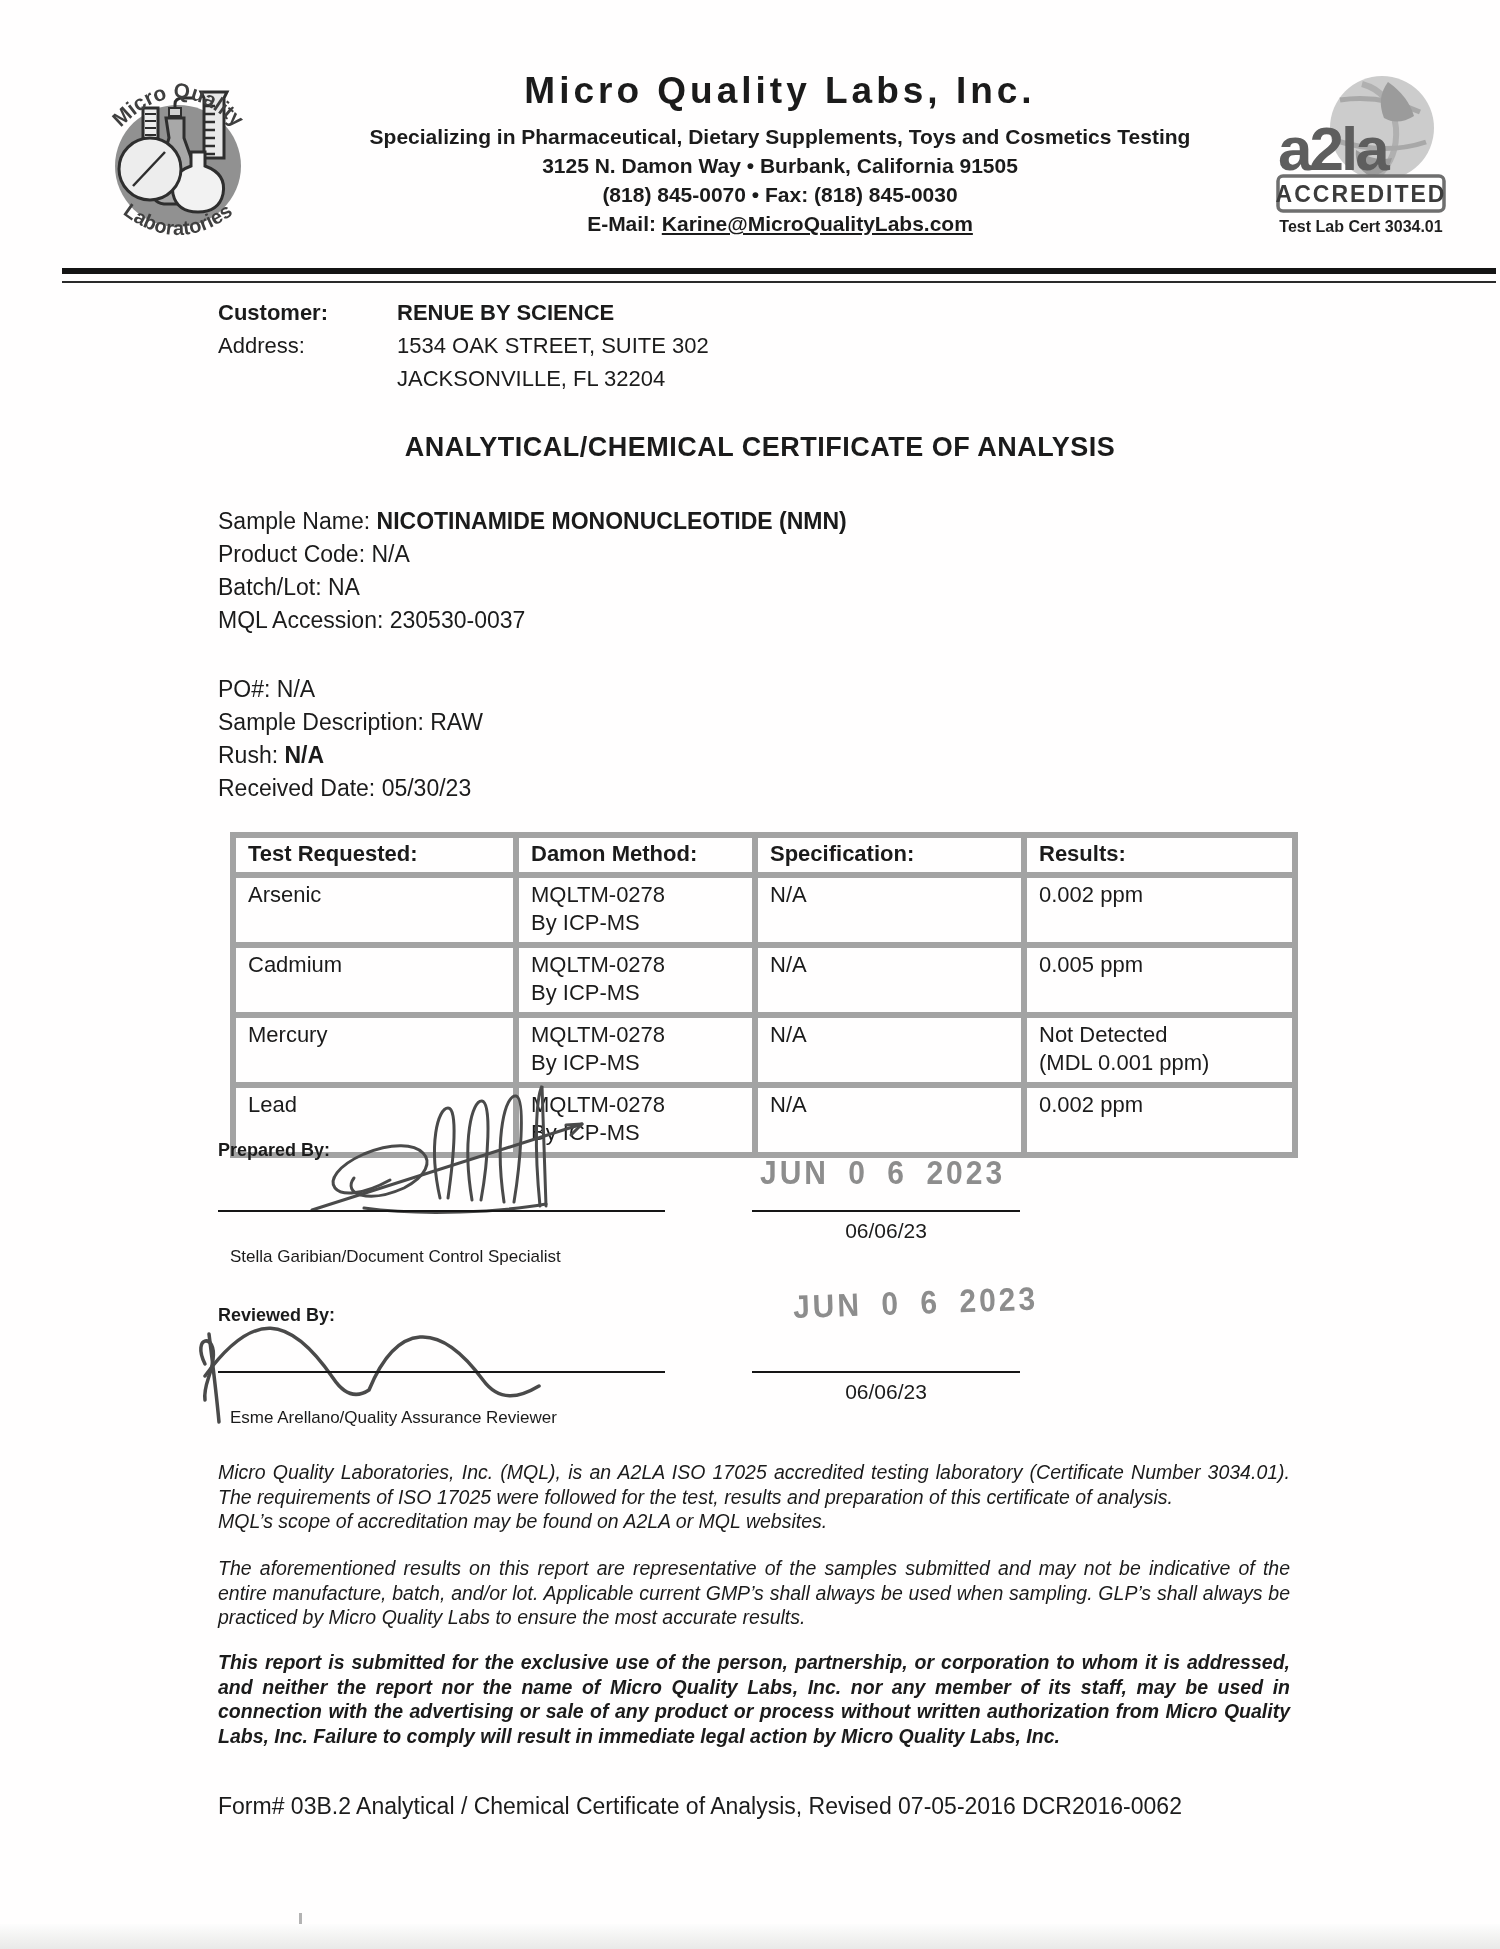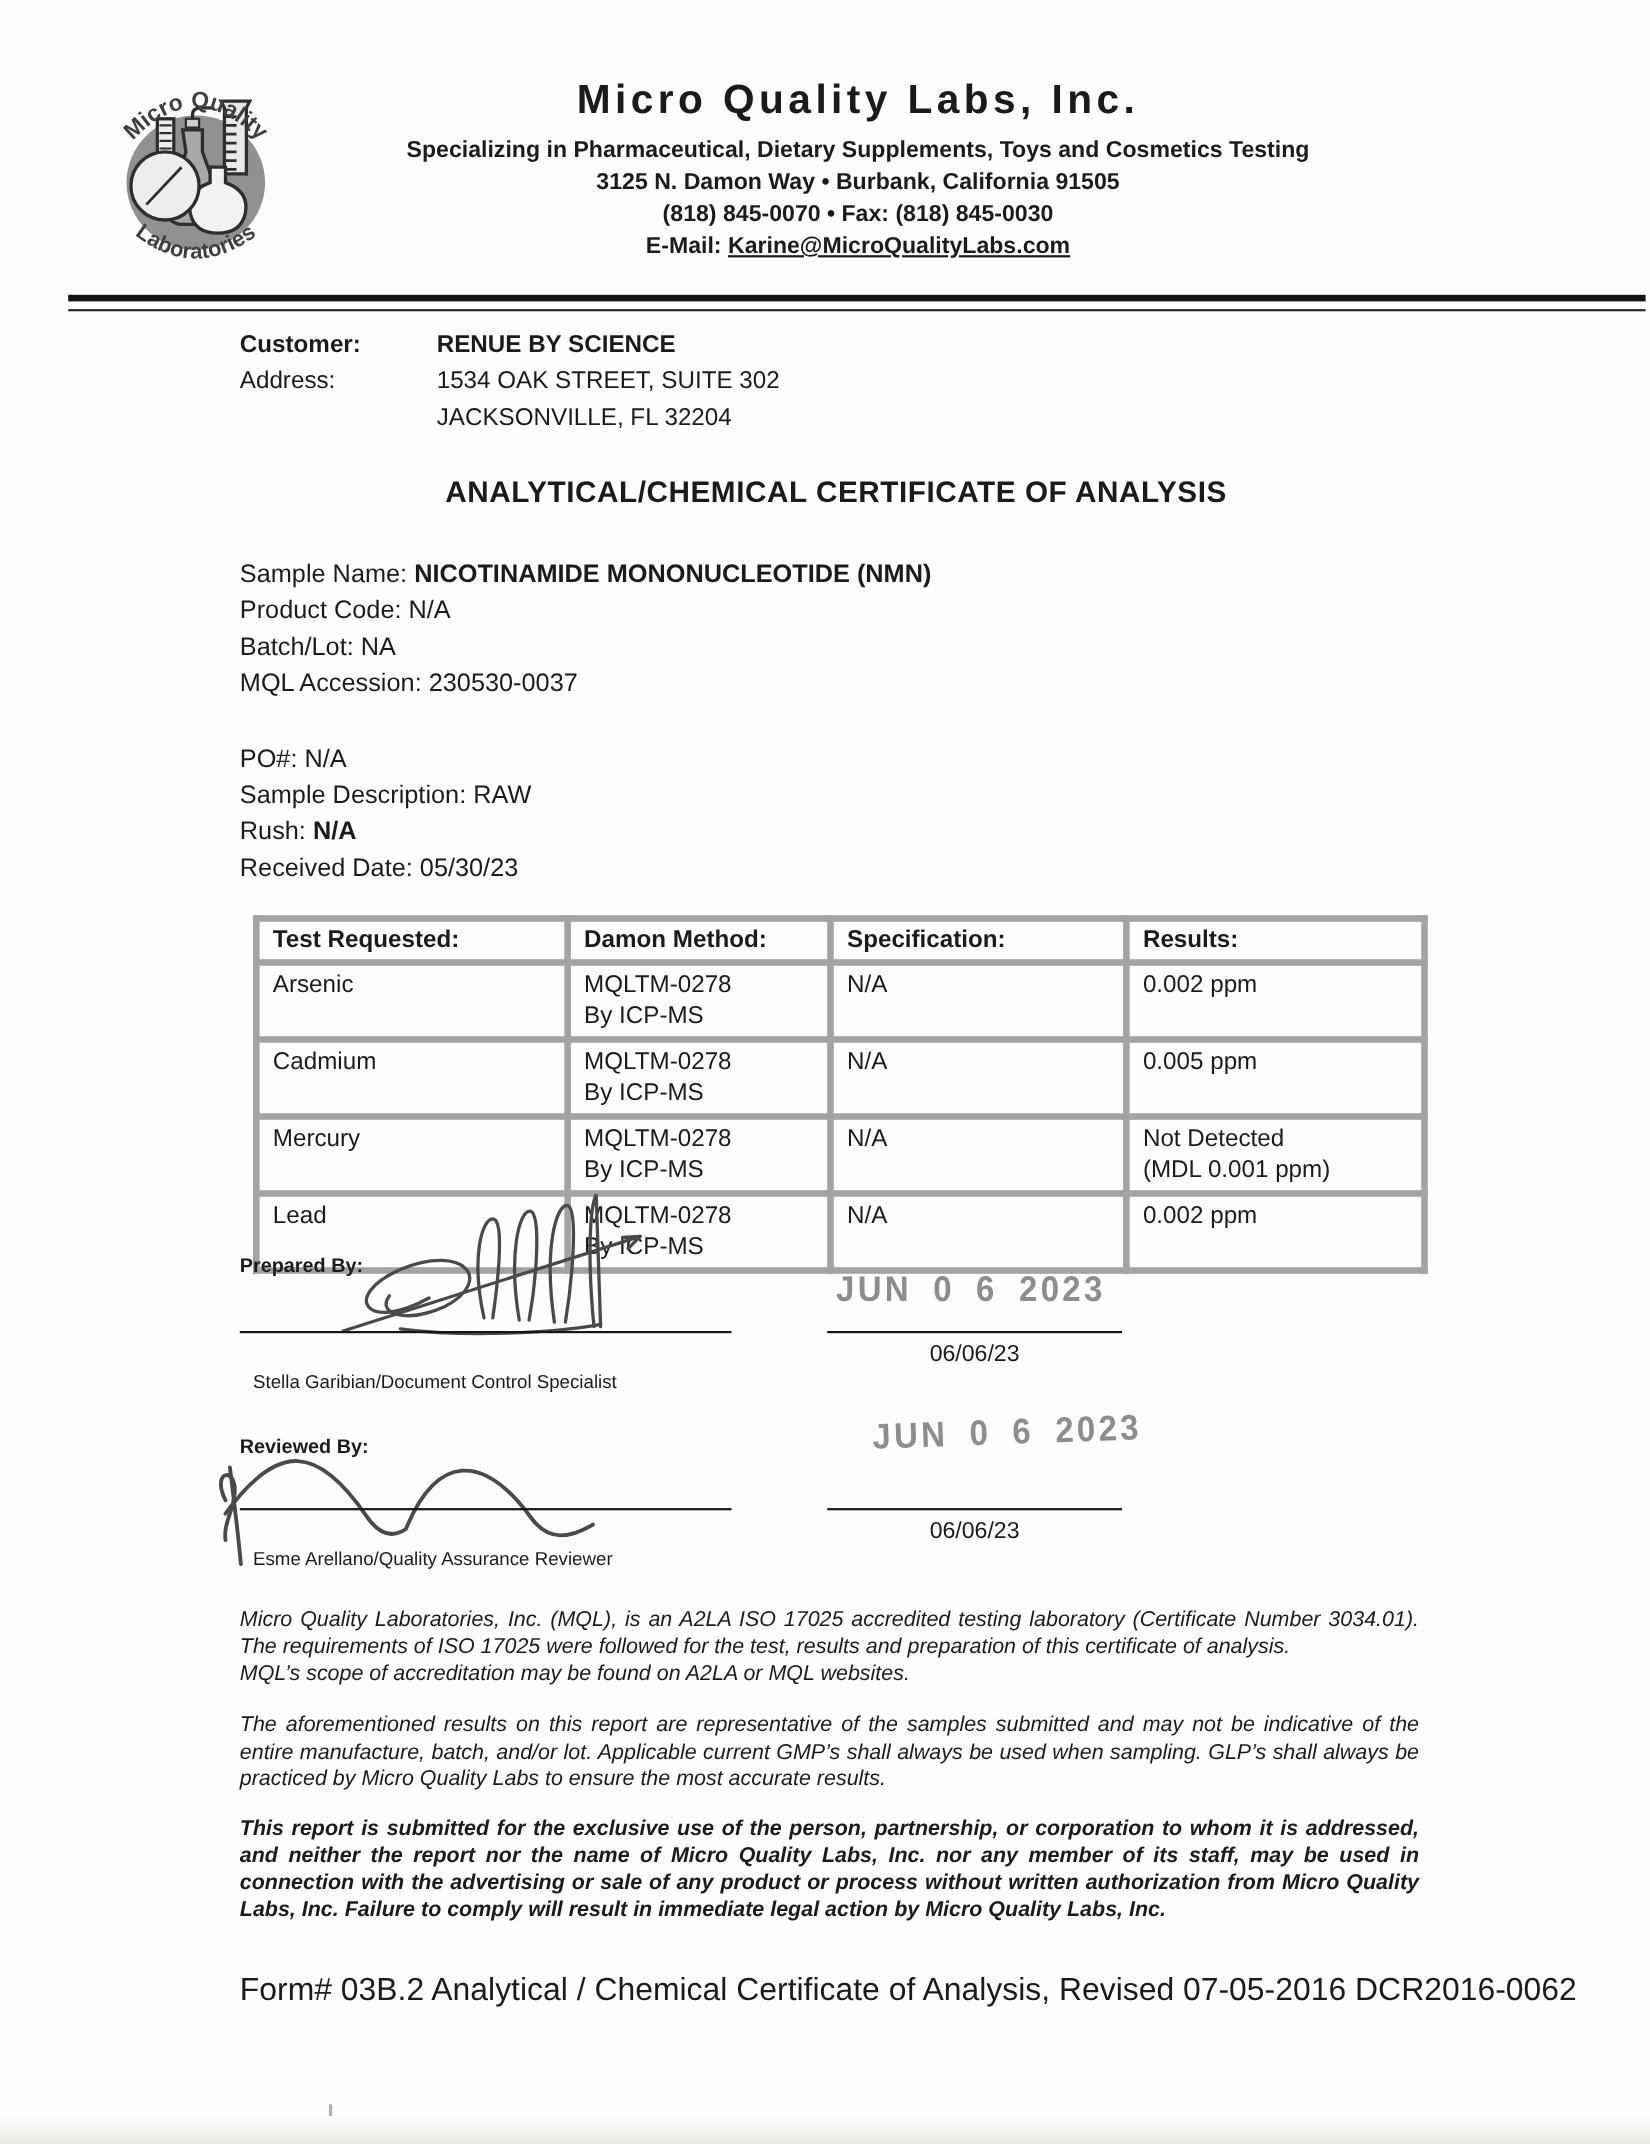--- a/index.html
+++ b/index.html
@@ -48,21 +48,21 @@
     font-size:30px; font-weight:bold; color:#8d8d8d; letter-spacing:3px; word-spacing:8px;
     transform:scaleY(1.08); white-space:nowrap;
   }
   .date-center { width:268px; text-align:center; font-size:21px; }
 
   
   .para { left:218px; width:1072px; font-size:19.5px; line-height:24.5px; font-style:italic; text-align:justify; }
   .para .plain-line { text-align:left; }
   .p3 { font-weight:bold; }
 
-  .form-line { left:218px; top:1793px; font-size:29px; }
+  .form-line { left:218px; top:1793px; font-size:23px; }
 
   .artifact-dash { left:299px; top:1913px; width:3px; height:11px; background:#9a9a9a; opacity:0.75; }
   .bottom-band { left:0px; top:1924px; width:1500px; height:25px;
     background:linear-gradient(to bottom, #fdfdfd 0%, #f1f1f0 60%, #e9e9e8 100%); }
 </style>
 </head>
 <body>
 
 <div class="page">
 
@@ -113,20 +113,34 @@
   <div class="abs header-center">
     <div class="company">Micro Quality Labs, Inc.</div>
     <div class="header-sub">
       <div>Specializing in Pharmaceutical, Dietary Supplements, Toys and Cosmetics Testing</div>
       <div>3125 N. Damon Way • Burbank, California 91505</div>
       <div>(818) 845-0070 • Fax: (818) 845-0030</div>
       <div><span>E-Mail: </span><span class="email-link">Karine@MicroQualityLabs.com</span></div>
     </div>
   </div>
 
+  <div class="abs a2la-logo">
+    <svg width="182" height="168" viewBox="0 0 182 168">
+      <circle cx="112" cy="58" r="52" fill="#cccccc"></circle>
+      <path d="M 92,14 q 30,8 34,44 q 2,30 -18,48" fill="none" stroke="#b0b0b0" stroke-width="6"></path>
+      <path d="M 70,30 q 40,-6 80,12" fill="none" stroke="#a8a8a8" stroke-width="5"></path>
+      <path d="M 64,70 q 50,16 92,2" fill="none" stroke="#a8a8a8" stroke-width="5"></path>
+      <path d="M 118,12 q 20,14 26,34 q -16,10 -30,2 q -8,-20 4,-36 Z" fill="#9b9b9b"></path>
+      <path d="M 86,80 q 18,12 36,8 q -4,16 -22,18 q -16,-8 -14,-26 Z" fill="#9b9b9b"></path>
+      <text x="8" y="100" font-family="Liberation Sans, sans-serif" font-size="62" font-weight="bold" letter-spacing="-3" fill="#5e5e5e">a2la</text>
+      <rect x="8" y="106" width="166" height="35" rx="5" fill="#ffffff" stroke="#6f6f6f" stroke-width="3.5"></rect>
+      <text x="91" y="132" text-anchor="middle" font-family="Liberation Sans, sans-serif" font-size="23" font-weight="bold" letter-spacing="2" fill="#3c3c3c">ACCREDITED</text>
+      <text x="91" y="162" text-anchor="middle" font-family="Liberation Sans, sans-serif" font-size="16" font-weight="bold" fill="#1f1f1f">Test Lab Cert 3034.01</text>
+    </svg>
+  </div>
 
   <div class="abs rule-thick"></div>
   <div class="abs rule-thin"></div>
 
   <div class="abs customer">
     <div class="cust-grid">
       <div class="bold">Customer:</div>
       <div class="bold">RENUE BY SCIENCE</div>
       <div>Address:</div>
       <div>1534 OAK STREET, SUITE 302</div>

